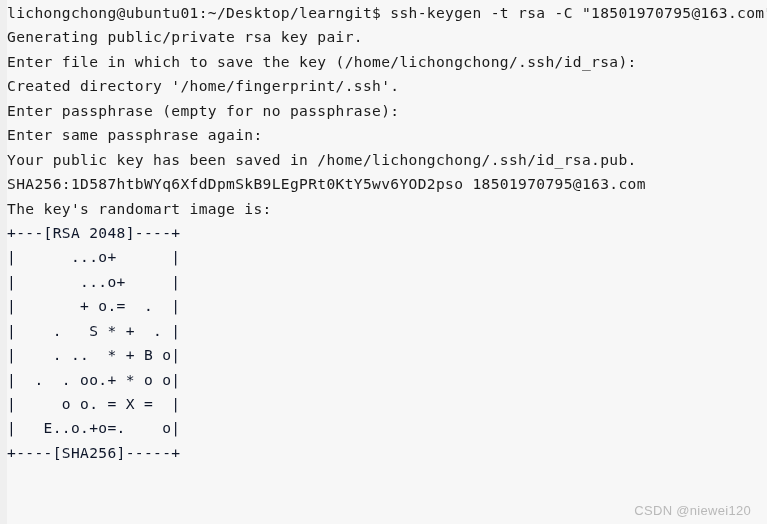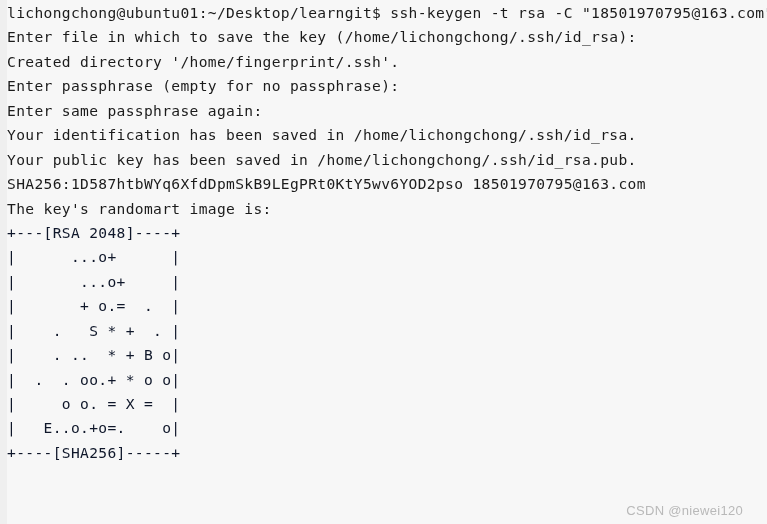--- a/index.html
+++ b/index.html
@@ -45,41 +45,41 @@
     letter-spacing: 0.34px;
     color: #1b1b1b;
     white-space: pre;
     font-family: "DejaVu Sans Mono", "Liberation Mono", monospace;
   }
   .line.art {
     color: #0f172a;
   }
   .watermark {
     position: absolute;
-    right: 24px;
+    right: 16px;
     bottom: 6px;
     font-family: "Liberation Sans", "DejaVu Sans", sans-serif;
     font-size: 13px;
     color: #b9b9b9;
     letter-spacing: 0.3px;
     white-space: pre;
   }
 </style>
 </head>
 <body>
 
 <div id="terminal">
   <div class="gutter"></div>
   <div class="lines">
     <div class="line">lichongchong@ubuntu01:~/Desktop/learngit$ ssh-keygen -t rsa -C "18501970795@163.com"</div>
+    <div class="line">Generating public/private rsa key pair.</div>
     <div class="line">Enter file in which to save the key (/home/lichongchong/.ssh/id_rsa):</div>
     <div class="line">Created directory '/home/fingerprint/.ssh'.</div>
     <div class="line">Enter passphrase (empty for no passphrase):</div>
     <div class="line">Enter same passphrase again:</div>
-    <div class="line">Your identification has been saved in /home/lichongchong/.ssh/id_rsa.</div>
     <div class="line">Your public key has been saved in /home/lichongchong/.ssh/id_rsa.pub.</div>
     <div class="line">SHA256:1D587htbWYq6XfdDpmSkB9LEgPRt0KtY5wv6YOD2pso 18501970795@163.com</div>
     <div class="line">The key's randomart image is:</div>
     <div class="line art">+---[RSA 2048]----+</div>
     <div class="line art">|      ...o+      |</div>
     <div class="line art">|       ...o+     |</div>
     <div class="line art">|       + o.=  .  |</div>
     <div class="line art">|    .   S * +  . |</div>
     <div class="line art">|    . ..  * + B o|</div>
     <div class="line art">|  .  . oo.+ * o o|</div>

